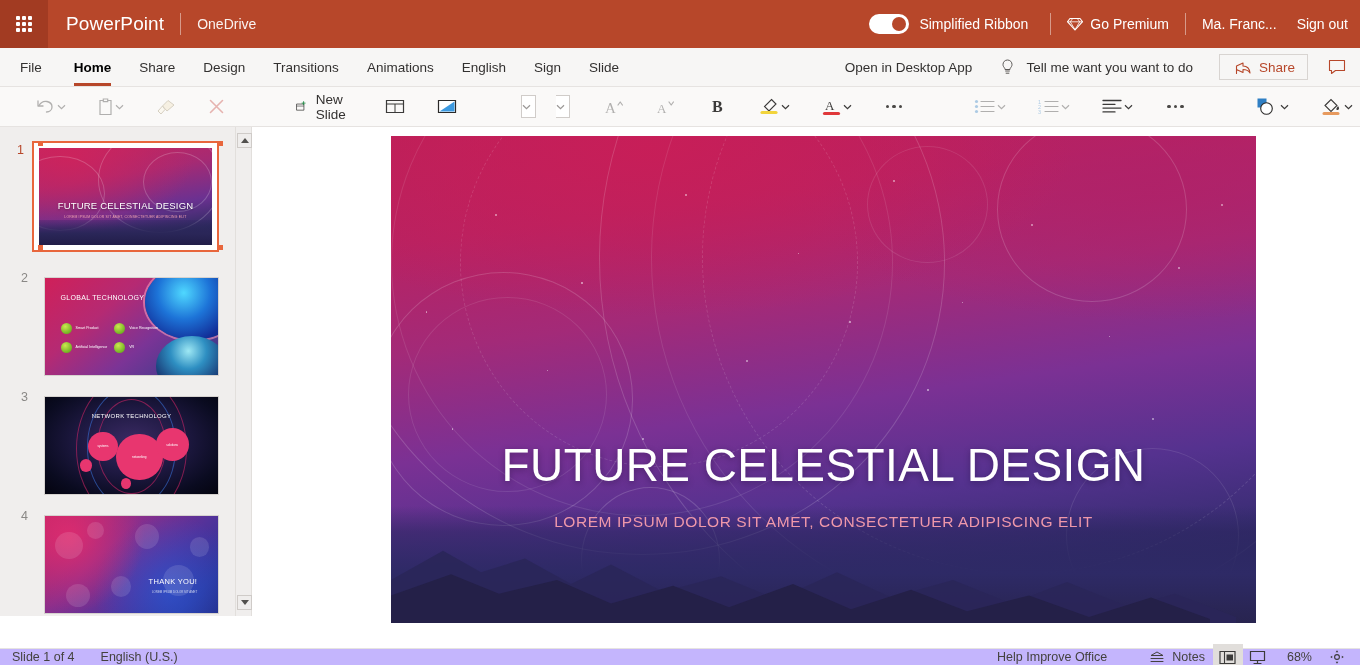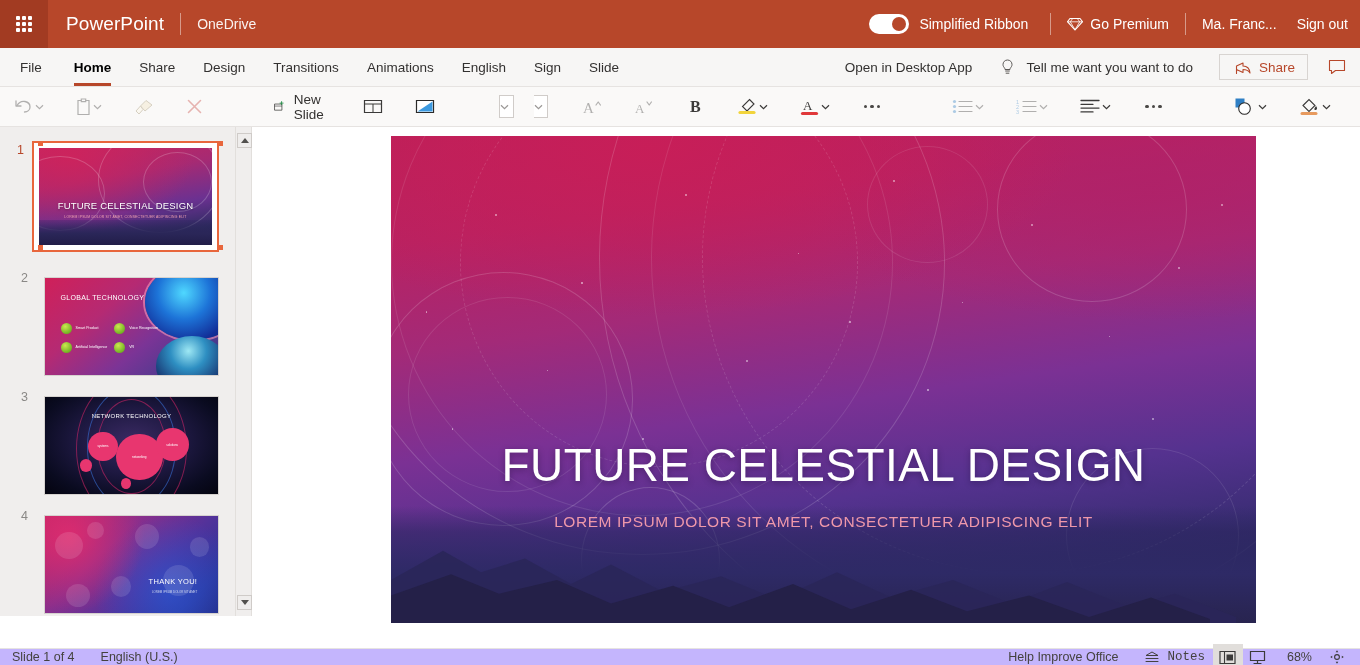--- a/index.html
+++ b/index.html
@@ -93,21 +93,21 @@
   #comment-btn{
     margin-left:14px; cursor:pointer; display:flex; align-items:center;
     padding:4px 6px;
   }
 
   
   #toolbar{
     height:40px; width:100%; background:#faf9f8;
     display:flex; align-items:center;
     border-bottom:1px solid #e6e3e1;
-    padding-left:8px;
+    padding-left:30px;
     gap:20px;
   }
   .tbtn{
     display:flex; align-items:center; justify-content:center;
     height:30px; cursor:pointer; padding:0 6px;
   }
   .tbtn.dim{ opacity:.38; }
   .chev{ margin-left:2px; }
   .sep{ width:1px; height:22px; background:#ddd9d6; margin:0 9px; }
   #newslide{
@@ -287,23 +287,23 @@
 
   
   #statusbar{
     position:absolute; left:0; bottom:0; width:100%; height:17px;
     background:#c4b5fd; border-top:1px solid #e6e3e1;
     display:flex; align-items:center; font-size:12.5px; color:#44423f;
   }
   #slide-count{ margin-left:12px; cursor:pointer;}
   #language{ margin-left:26px; cursor:pointer;}
   #status-right{ margin-left:auto; display:flex; align-items:center; height:27px;}
-  #help-improve{ cursor:pointer; margin-right:18px;}
+  #help-improve{ cursor:pointer; margin-right:34px;}
   #notes-btn{ display:flex; align-items:center; cursor:pointer; padding:0 8px; height:27px;}
-  #notes-label{ margin-left:7px;font-family:Liberation Mono, monospace;}
+  #notes-label{ margin-left:7px;}
   .viewbtn{
     width:30px; height:27px; display:flex; align-items:center; justify-content:center; cursor:pointer;
   }
   .viewbtn.active{ background:#e1dedb;}
   #zoom-level{ margin:0 12px 0 14px; cursor:pointer;}
   #fit-btn{ width:26px; height:27px; display:flex; align-items:center; justify-content:center; cursor:pointer; margin-right:10px;}
 </style>
 </head>
 <body>
 

